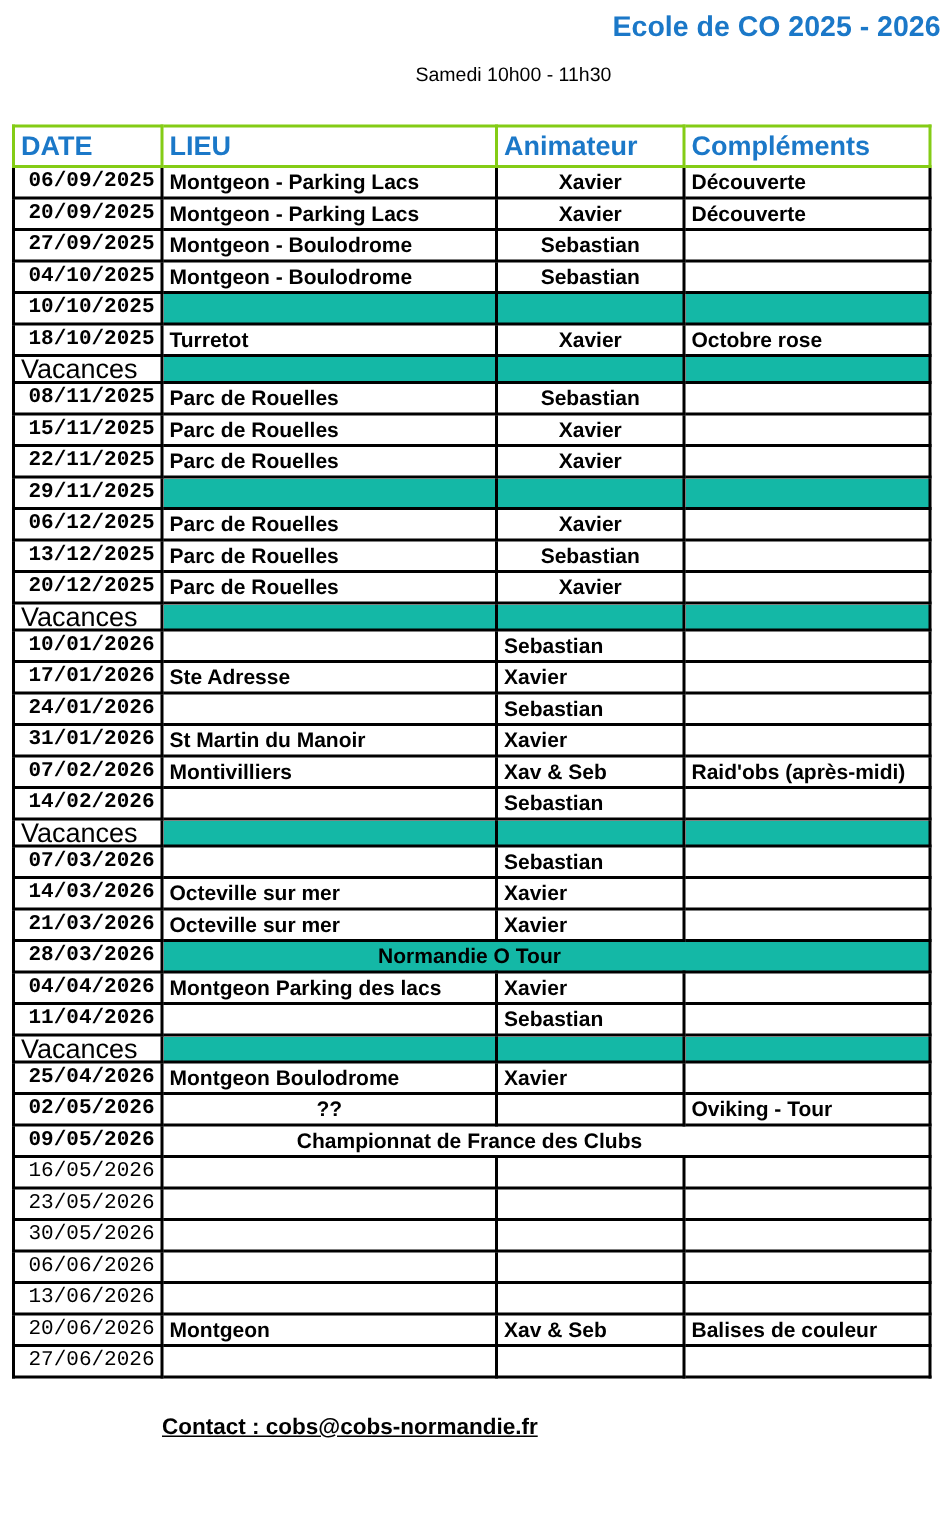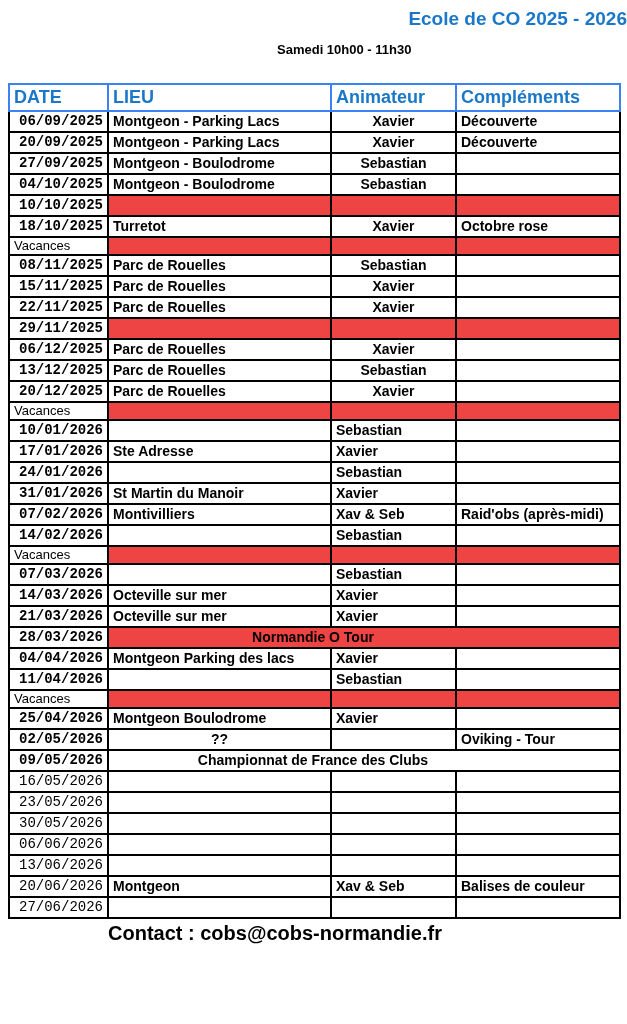--- a/index.html
+++ b/index.html
@@ -14,39 +14,39 @@
   .title {
     color: #1B78C8;
     font-weight: bold;
     font-size: 19px;
     line-height: 22px;
     margin: 8px 0 0 115px;
     white-space: nowrap;
     text-align: right;
   }
   .subtitle {
-    font-weight: bold;
+    font-weight: normal;
     font-size: 13px;
     line-height: 15px;
     margin: 12px 0 0 277px;
     white-space: nowrap;
   }
   table.schedule {
     border-collapse: collapse;
     table-layout: fixed;
     width: 611px;
     margin: 26px 0 0 8px;
     border: 1px solid #000;
   }
   col.c-date { width: 99px; }
   col.c-lieu { width: 223px; }
   col.c-anim { width: 125px; }
   col.c-comp { width: 164px; }
   th {
-    border: 2px solid #3b82f6;
+    border: 2px solid #84cc16;
     color: #1B78C8;
     text-align: left;
     font-size: 18px;
     font-weight: bold;
     padding: 0 4px;
     height: 27px;
     white-space: nowrap;
     overflow: hidden;
   }
   td {
@@ -54,31 +54,32 @@
     font-size: 14px;
     font-weight: bold;
     padding: 0 4px;
     height: 21px;
     line-height: 19px;
     white-space: nowrap;
     overflow: hidden;
   }
   td.date { text-align: right; font-family: Liberation Mono, monospace; }
   td.regular { font-weight: normal; margin-left: 11px; }
-  td.gray { background: #ef4444; }
+  td.gray { background: #14b8a6; }
   td.center { text-align: center; }
   td.event { text-align: center; padding-right: 106px; }
-  tr.vac td { height: 18px; font-size: 13px; line-height: 16px; margin-top: 36px; }
+  tr.vac td { height: 18px; font-size: 18px; line-height: 16px; margin-top: 36px; }
   td.vac-label { font-weight: normal; }
   .contact {
     font-weight: bold;
-    font-size: 20px;
+    font-size: 15px;
     line-height: 17px;
-    margin: 6px 0 0 108px;
-    white-space: nowrap;
+    margin: 24px 0 0 108px;
+    white-space: nowrap;
+    text-decoration: underline;
   }
 </style>
 </head>
 <body>
 
 <div class="title">Ecole de CO 2025 - 2026</div>
 <div class="subtitle">Samedi 10h00 - 11h30</div>
 
 <table class="schedule">
   <colgroup>

